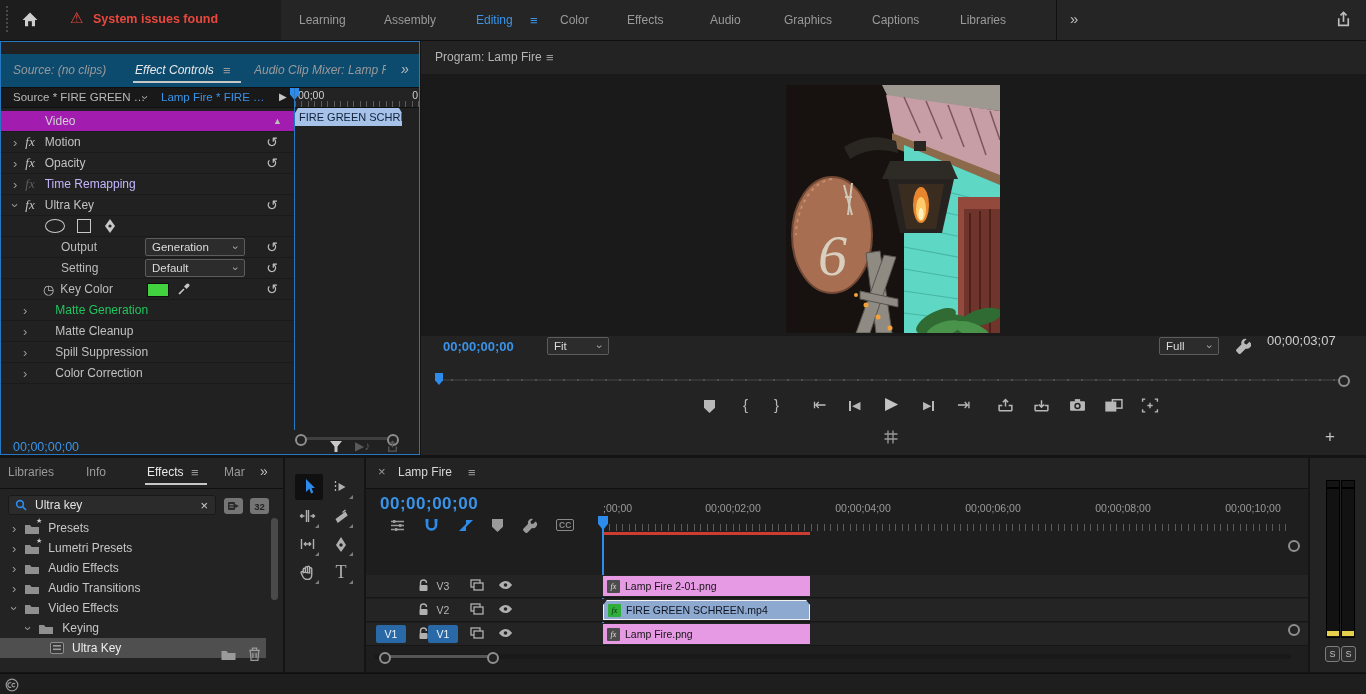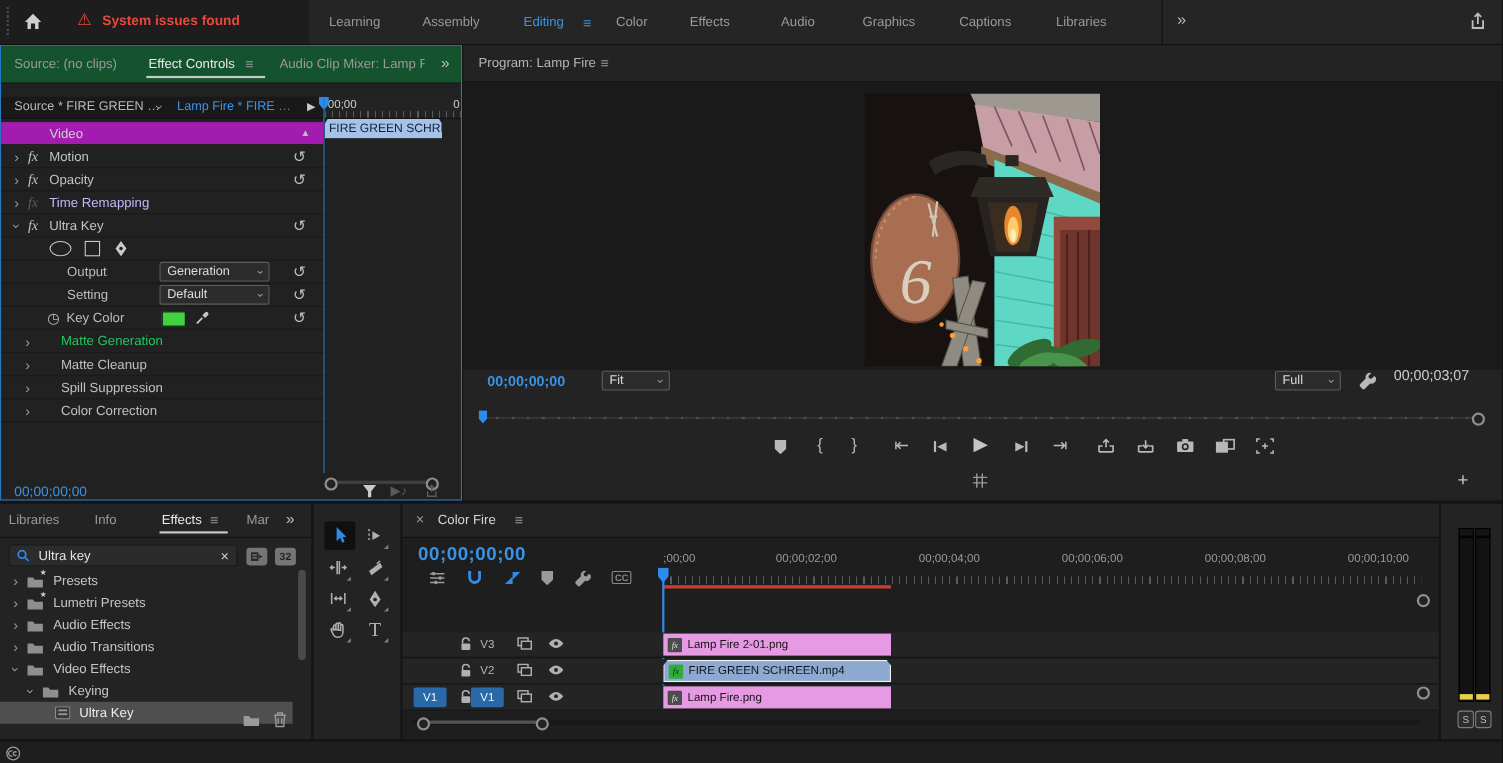--- a/index.html
+++ b/index.html
@@ -72,21 +72,21 @@
     <span class="abs" style="left:1334px;top:10px;">
       <svg class="ic" width="19" height="19" viewBox="0 0 16 16" fill="none" stroke="#bdbdbd" stroke-width="1.4">
           <path d="M4 7v6h8V7"></path>
           <path d="M8 10V2"></path>
           <path d="M5.5 4.5 8 2l2.5 2.5"></path>
         </svg>
     </span>
   </div>
 
   <div class="panel" style="left:0;top:41px;width:420px;height:414px;border:1px solid #2678c2;box-sizing:border-box;background:#212121;">
-    <div class="abs" style="left:0;top:0;width:418px;height:33px;background:#14532d;border-bottom:1px solid #101010;">
+    <div class="abs" style="left:0;top:12px;width:418px;height:33px;background:#0c4a6e;border-bottom:1px solid #101010;font-style:italic;">
       <span class="tab" style="left:12px;">Source: (no clips)</span>
       <span class="tab on" style="left:134px;">Effect Controls</span>
       <span class="abs menu-glyph" style="left:222px;top:9px;">≡</span>
       <div class="abs" style="left:132px;top:27px;width:108px;height:2px;background:#c8c8c8;"></div>
       <span class="tab nw" style="left:253px;width:132px;overflow:hidden;">Audio Clip Mixer: Lamp F</span>
       <span class="abs" style="left:400px;top:7px;font-size:14px;color:#bdbdbd;">»</span>
     </div>
 
     <div class="abs" style="left:0;top:46px;width:293px;height:19px;background:#191919;border-bottom:1px solid #101010;">
       <span class="abs nw" style="left:12px;top:3px;font-size:11.5px;color:#b8b8b8;">Source * FIRE GREEN …</span>
@@ -521,21 +521,21 @@
     </div>
     <div class="tool" style="left:44px;top:102px;">
       <span style="font-family:'Liberation Serif',serif;font-size:18px;color:#b0b0b0;">T</span>
       <span class="fly"></span>
     </div>
   </div>
 
   <div class="panel" style="left:366px;top:458px;width:942px;height:214px;background:#1e1e1e;">
     <div class="abs" style="left:0;top:0;width:942px;height:30px;background:#232323;border-bottom:1px solid #101010;">
       <span class="abs" style="left:12px;top:6px;color:#9a9a9a;font-size:13px;">×</span>
-      <span class="tab on" style="left:32px;top:7px;color:#d6d6d6;">Color Fire</span>
+      <span class="tab on" style="left:32px;top:7px;color:#d6d6d6;">Lamp Fire</span>
       <span class="abs menu-glyph" style="left:102px;top:7px;">≡</span>
     </div>
 
     <span class="abs tc" style="left:14px;top:36px;font-size:17px;font-weight:bold;letter-spacing:0.5px;">00;00;00;00</span>
 
     <span class="abs" style="left:24px;top:60px;">
       <svg class="ic" width="15" height="15" viewBox="0 0 15 15" fill="none" stroke="#9a9a9a" stroke-width="1.4">
           <path d="M1 3.5h13M1 7.5h13M1 11.5h13"></path>
           <rect x="3" y="2" width="2.4" height="3" fill="#9a9a9a" stroke="none"></rect>
           <rect x="9" y="6" width="2.4" height="3" fill="#9a9a9a" stroke="none"></rect>

